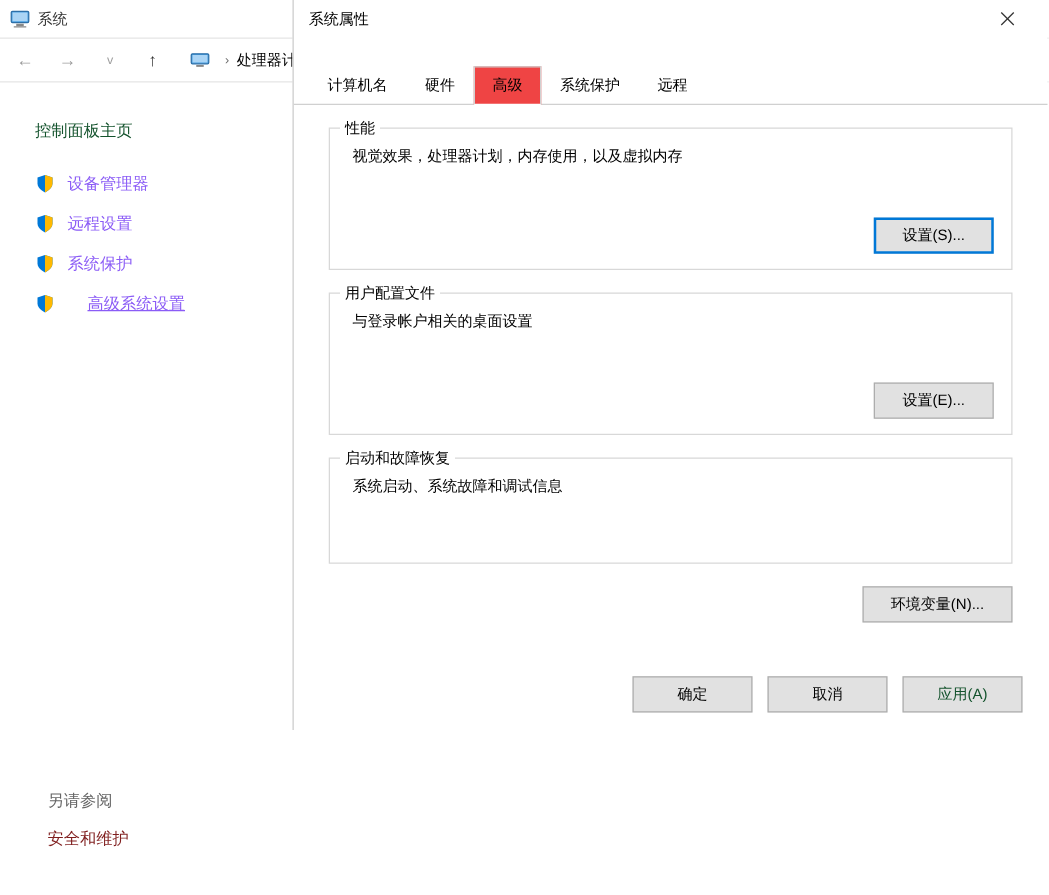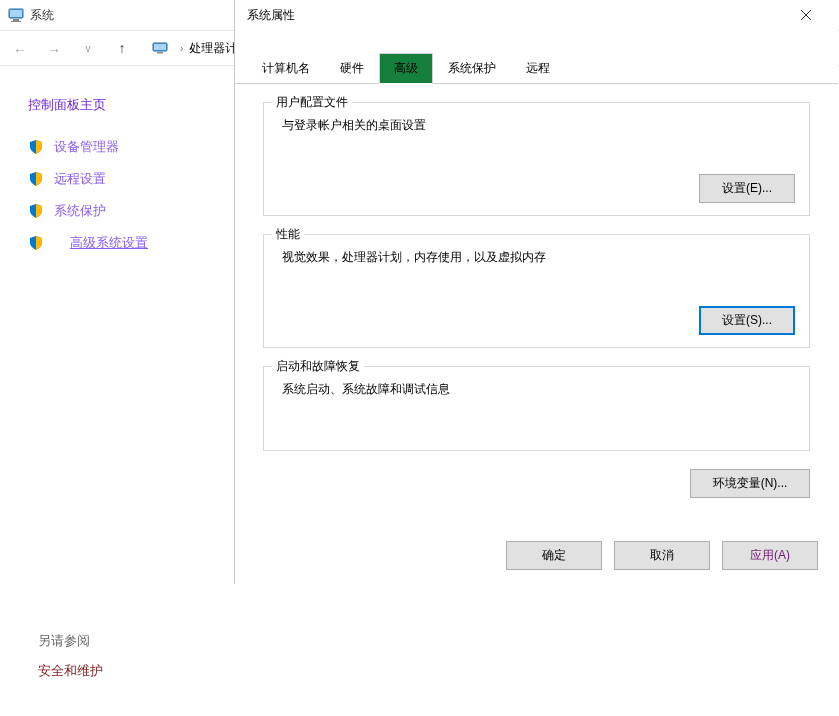--- a/index.html
+++ b/index.html
@@ -9,48 +9,48 @@
 .bg-title { display: flex; align-items: center; height: 30px; padding: 4px 8px; }
 .bg-title .icon { width: 16px; height: 16px; margin-right: 6px; }
 .bg-title .title { color: #333; }
 .bg-nav { display: flex; align-items: center; height: 36px; padding: 0 10px; border-top: 1px solid #e5e5e5; border-bottom: 1px solid #e5e5e5; }
 .bg-nav .arrow { width: 20px; height: 20px; display: flex; align-items: center; justify-content: center; opacity: 0.4; margin-right: 14px; font-size: 14px; }
 .bg-nav .arrow.up { opacity: 0.8; margin-right: 14px; }
 .bg-nav .addr { display: flex; align-items: center; margin-left: 6px; }
 .bg-nav .addr .pc-icon { width: 16px; height: 12px; margin-right: 6px; }
 .bg-nav .addr .chev { margin: 0 6px; opacity: 0.6; font-size: 10px; }
 .bg-side { position: absolute; left: 28px; top: 96px; }
-.side-home { color: #6d28d9; margin-bottom: 24px; font-size: 13px; }
+.side-home { color: #14532d; margin-bottom: 24px; font-size: 13px; }
 .side-item { display: flex; align-items: center; margin-bottom: 14px; }
 .side-item .shield { width: 16px; height: 16px; margin-right: 10px; }
 .side-item a { color: #8b5cf6; text-decoration: none; font-size: 13px; }
 .side-item a.active { text-decoration: underline; margin-left: 16px; }
 .see-also { position: absolute; left: 38px; bottom: 36px; }
 .see-also .hdr { color: #666; margin-bottom: 12px; font-size: 13px; }
 .see-also .link { color: #7f1d1d; font-size: 13px; }
 
 .dialog { position: absolute; left: 234px; top: 0; width: 604px; height: 584px; background: #fff; border-left: 1px solid #ccc; }
 .dlg-title { height: 30px; display: flex; align-items: center; justify-content: space-between; padding: 0 12px; }
 .dlg-title .t { font-size: 12px; }
 .dlg-title .close { width: 40px; height: 28px; display: flex; align-items: center; justify-content: center; font-size: 16px; }
 .tabs { display: flex; border-bottom: 1px solid #d0d0d0; padding-left: 12px; margin-top: 22px; }
 .tab { padding: 6px 14px; border: 1px solid transparent; cursor: pointer; font-size: 12px; position: relative; top: 1px; }
-.tab.active { border: 1px solid #d0d0d0; border-bottom: 1px solid #fff; background: #15803d; }
+.tab.active { border: 1px solid #d0d0d0; border-bottom: 1px solid #fff; background: #ef4444; }
 .dlg-body { padding: 18px 28px; }
 .admin-note { margin-bottom: 18px; font-size: 12px; }
 .group { border: 1px solid #d8d8d8; padding: 14px 14px 12px 14px; margin-bottom: 18px; position: relative; }
 .group .legend { position: absolute; top: -9px; left: 8px; background: #fff; padding: 0 4px; font-size: 12px; }
 .group .desc { font-size: 12px; margin-bottom: 40px; margin-left: 4px; }
 .group .btn-row { display: flex; justify-content: flex-end; }
 .btn { min-width: 96px; padding: 5px 16px; background: #e1e1e1; border: 1px solid #adadad; cursor: pointer; font-size: 12px; text-align: center; }
 .btn.highlight { border: 2px solid #0078d7; padding: 4px 15px; }
 .env-row { display: flex; justify-content: flex-end; margin-top: 10px; padding-right: 0; }
 .env-btn { min-width: 120px; }
 .dlg-buttons { position: absolute; bottom: 14px; right: 20px; display: flex; gap: 12px; }
-.btn.disabled { color: #701a75; }
+.btn.disabled { color: #14532d; }
 
 svg { display: block; }
 </style>
 </head>
 <body>
 
 <div class="bg-window">
   <div class="bg-title">
     <span class="icon">
       <svg width="16" height="16" viewBox="0 0 16 16">
@@ -141,32 +141,32 @@
     <div class="tab">计算机名</div>
     <div class="tab">硬件</div>
     <div class="tab active">高级</div>
     <div class="tab">系统保护</div>
     <div class="tab">远程</div>
   </div>
 
   <div class="dlg-body">
 
     <div class="group">
+      <div class="legend">性能</div>
+      <div class="desc">视觉效果，处理器计划，内存使用，以及虚拟内存</div>
+      <div class="btn-row">
+          <button class="btn highlight">设置(S)...</button>
+        </div>
+    </div>
+
+    <div class="group">
       <div class="legend">用户配置文件</div>
       <div class="desc">与登录帐户相关的桌面设置</div>
       <div class="btn-row">
           <button class="btn">设置(E)...</button>
-        </div>
-    </div>
-
-    <div class="group">
-      <div class="legend">性能</div>
-      <div class="desc">视觉效果，处理器计划，内存使用，以及虚拟内存</div>
-      <div class="btn-row">
-          <button class="btn highlight">设置(S)...</button>
         </div>
     </div>
 
     <div class="group">
       <div class="legend">启动和故障恢复</div>
       <div class="desc">系统启动、系统故障和调试信息</div>
     </div>
 
     <div class="env-row">
       <button class="btn env-btn">环境变量(N)...</button>

